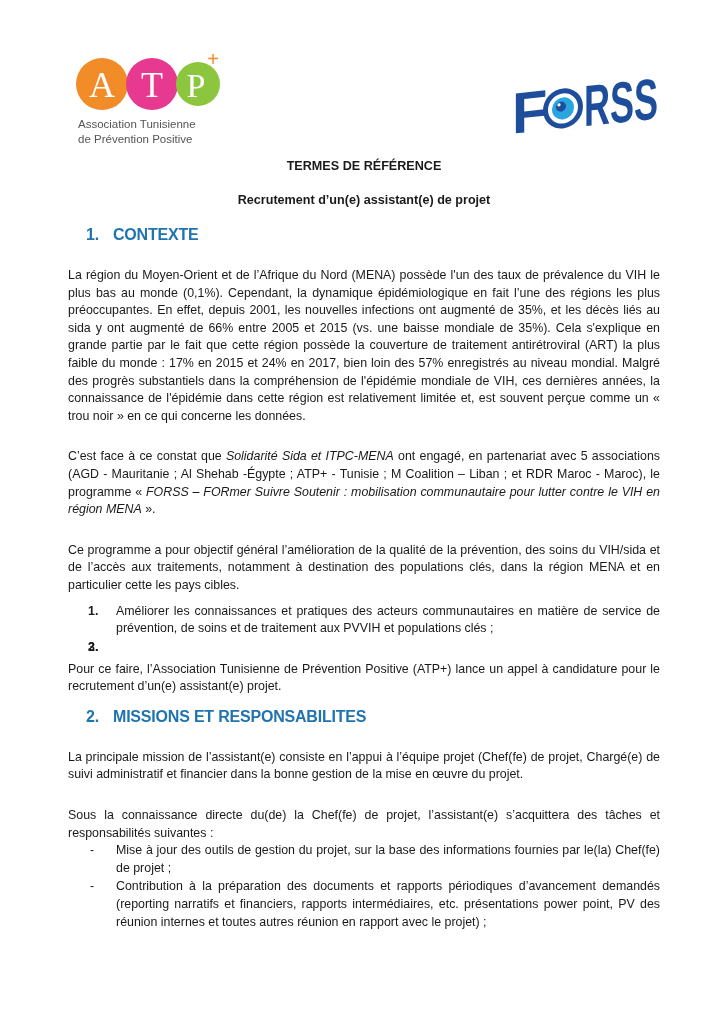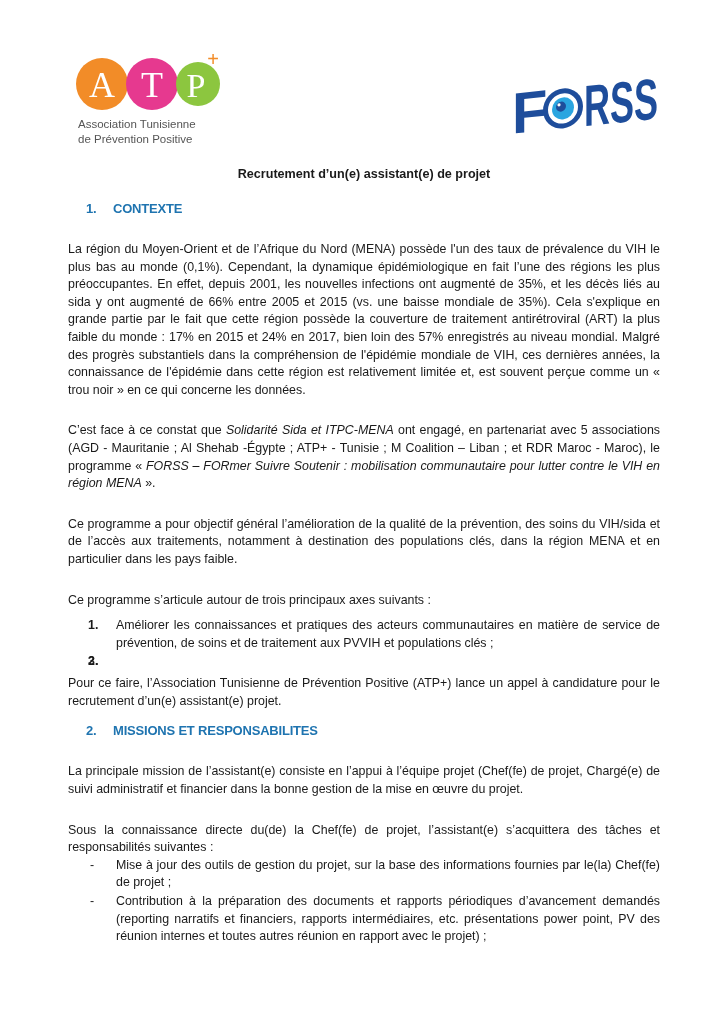--- a/index.html
+++ b/index.html
@@ -7,21 +7,21 @@
          font-family: "Liberation Sans", sans-serif; color: #1a1a1a; }
   .page { position: absolute; left: 0; top: 0; width: 724px; height: 1024px; }
 
   
   .logo-atp { position: absolute; left: 70px; top: 52px; width: 150px; height: 100px; }
   .logo-forss { position: absolute; left: 510px; top: 58px; width: 150px; height: 82px; }
 
   .content { position: absolute; left: 68px; top: 150px; width: 592px; font-size: 12.4px; line-height: 17.6px; }
   .doc-title { text-align: center; font-weight: bold; font-size: 12.6px; margin: 8px 0 0 0; height: 18px; }
   .doc-subtitle { text-align: center; font-weight: bold; font-size: 12.6px; margin: 16px 0 16px 0; height: 18px; }
-  .section-head { color: #1f74b0; font-weight: bold; font-size: 13px; margin: 12px 0 0 18px; height: 18px; letter-spacing: -0.2px; }
+  .section-head { color: #1f74b0; font-weight: bold; font-size: 16px; margin: 12px 0 0 18px; height: 18px; letter-spacing: -0.2px; }
   .section-head .num { display: inline-block; width: 27px; }
   p { margin: 0; text-align: justify; }
   .para { margin-top: 23px; }
   ol.axes { list-style: none; padding: 0; margin: 8px 0 0 0; }
   ol.axes li { position: relative; padding-left: 48px; text-align: justify; margin-bottom: 1px; }
   ol.axes li .n { position: absolute; left: 20px; top: 0; font-weight: bold; }
   ul.tasks { list-style: none; padding: 0; margin: 0; }
   ul.tasks li { position: relative; padding-left: 48px; text-align: justify; margin-bottom: 1px; }
   ul.tasks li .d { position: absolute; left: 22px; top: 0; }
   em { }
@@ -53,33 +53,33 @@
         <circle cx="53" cy="46" r="15" fill="#ffffff"></circle>
         <circle cx="53" cy="46" r="11" fill="#2aa5e0"></circle>
         <circle cx="51" cy="44" r="5" fill="#1e4d9b"></circle>
         <circle cx="49" cy="42" r="1.6" fill="#ffffff"></circle>
         <text x="74" y="66" font-family="Liberation Sans, sans-serif" font-weight="bold" font-size="58" fill="#1e4d9b" textLength="74" lengthAdjust="spacingAndGlyphs">RSS</text>
       </g>
     </svg>
   </div>
 
   <div class="content">
+    <div class="doc-title">TERMES DE RÉFÉRENCE</div>
     <div class="doc-subtitle">Recrutement d’un(e) assistant(e) de projet</div>
 
     <div class="section-head">
       <span class="num">1.</span><span>CONTEXTE</span>
     </div>
 
     <p class="para">La région du Moyen-Orient et de l’Afrique du Nord (MENA) possède l'un des taux de prévalence du VIH le plus bas au monde (0,1%). Cependant, la dynamique épidémiologique en fait l’une des régions les plus préoccupantes. En effet, depuis 2001, les nouvelles infections ont augmenté de 35%, et les décès liés au sida y ont augmenté de 66% entre 2005 et 2015 (vs. une baisse mondiale de 35%). Cela s'explique en grande partie par le fait que cette région possède la couverture de traitement antirétroviral (ART) la plus faible du monde : 17% en 2015 et 24% en 2017, bien loin des 57% enregistrés au niveau mondial.  Malgré des progrès substantiels dans la compréhension de l'épidémie mondiale de VIH, ces dernières années, la connaissance de l'épidémie dans cette région est relativement limitée et, est souvent perçue comme un « trou noir » en ce qui concerne les données.</p>
 
     <p class="para"><span>C’est face à ce constat que </span><em>Solidarité Sida et ITPC-MENA</em><span> ont engagé, en partenariat avec 5 associations (AGD - Mauritanie ; Al Shehab -Égypte ; ATP+ - Tunisie ; M Coalition – Liban ; et RDR Maroc - Maroc), le programme « </span><em>FORSS – FORmer Suivre Soutenir : mobilisation communautaire pour lutter contre le VIH en région MENA</em><span> ».</span></p>
 
-    <p class="para">Ce programme a pour objectif général l’amélioration de la qualité de la prévention, des soins du VIH/sida et de l’accès aux traitements, notamment à destination des populations clés, dans la région MENA et en particulier dans les pays faible.</p>
+    <p class="para">Ce programme a pour objectif général l’amélioration de la qualité de la prévention, des soins du VIH/sida et de l’accès aux traitements, notamment à destination des populations clés, dans la région MENA et en particulier cette les pays cibles.</p>
 
-    <p class="para">Ce programme s’articule autour de trois principaux axes suivants :</p>
 
     <ol class="axes">
       <li><span class="n">1.</span><span>Améliorer les connaissances et pratiques des acteurs communautaires en matière de service de prévention, de soins et de traitement aux PVVIH et populations clés ;</span></li>
       <li><span class="n">2.</span></li>
       <li><span class="n">3.</span></li>
     </ol>
 
     <p class="para">Pour ce faire, l’Association Tunisienne de Prévention Positive (ATP+) lance un appel à candidature pour le recrutement d’un(e) assistant(e) projet.</p>
 
     <div class="section-head">

